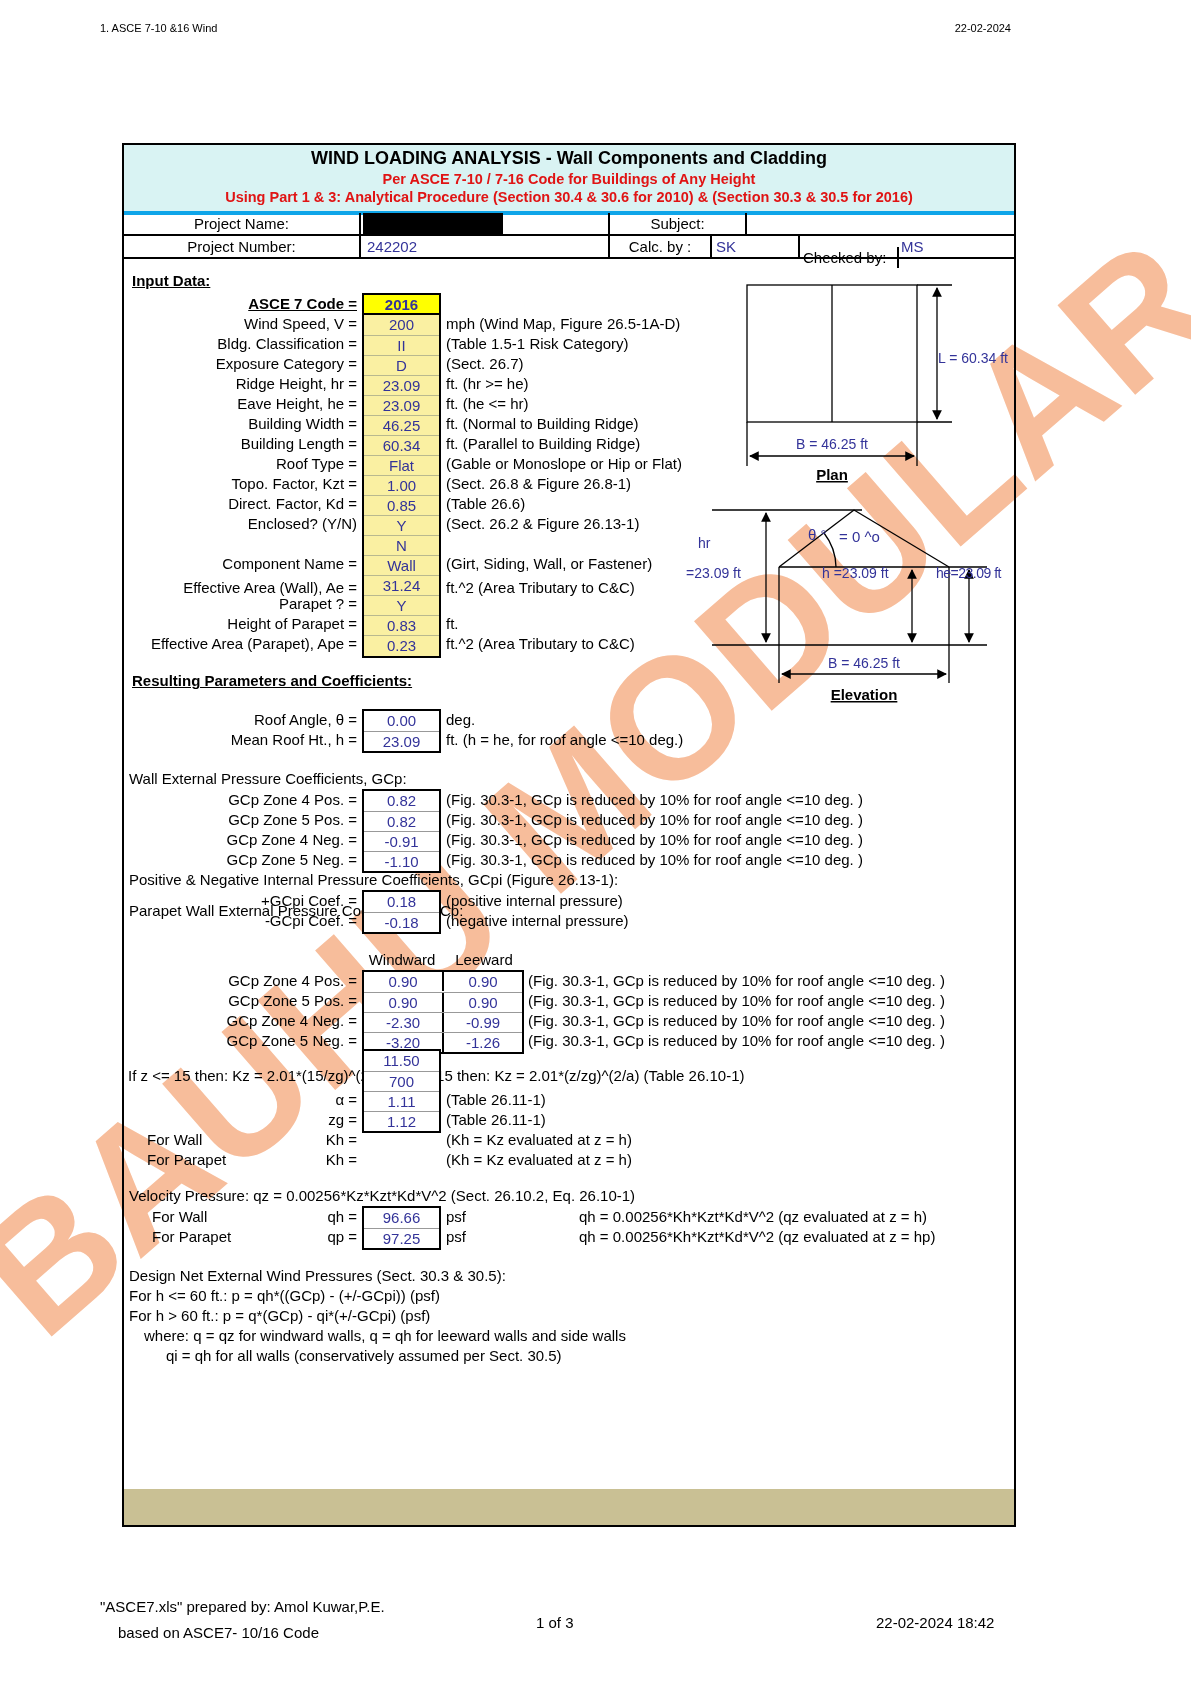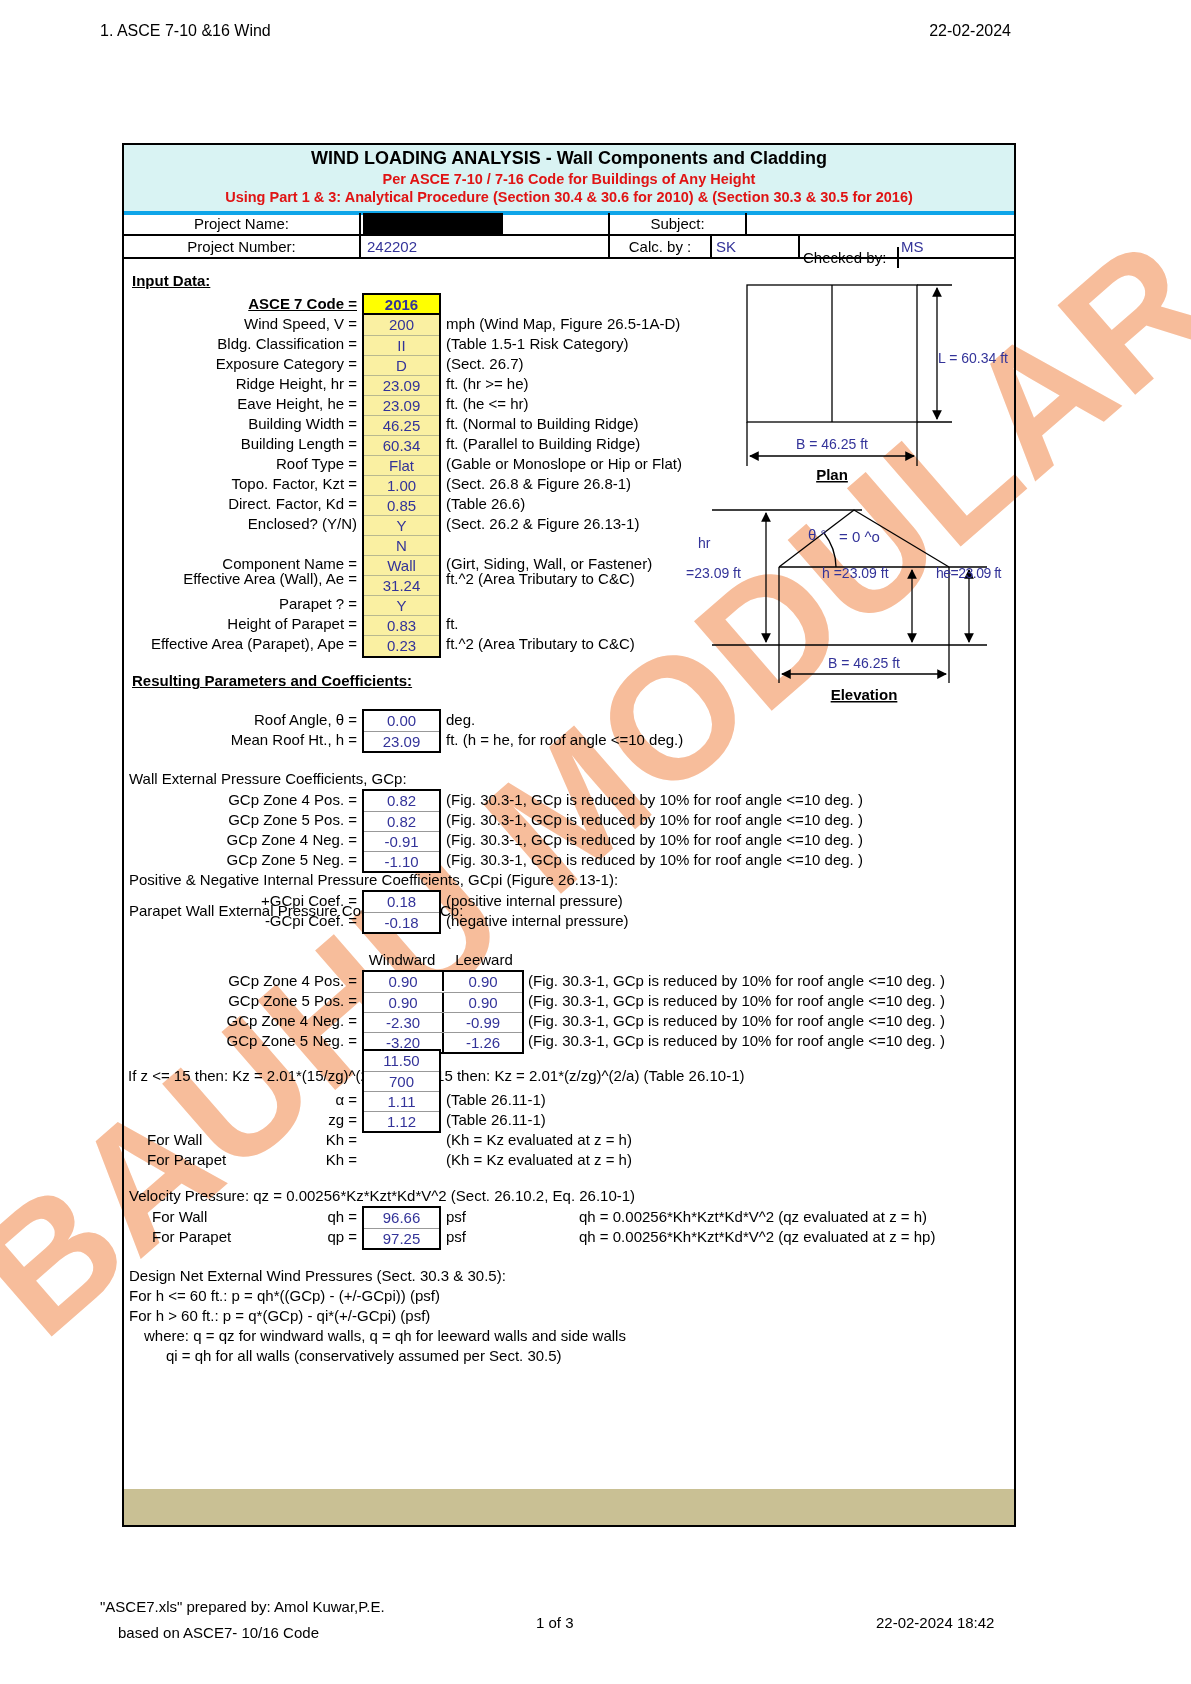--- a/index.html
+++ b/index.html
@@ -5,21 +5,21 @@
   html,body{margin:0;padding:0;}
   body{
     width:1191px;height:1684px;position:relative;background:#fff;
     font-family:"Liberation Sans", sans-serif;color:#000;overflow:hidden;
   }
   .watermark{
     position:absolute;left:-160px;top:730px;width:1420px;height:230px;
     transform:rotate(-41deg);font-size:172px;font-weight:bold;
     color:#f7bd9b;white-space:nowrap;text-align:center;z-index:1;letter-spacing:1px;
   }
-  .hdr{position:absolute;top:22px;font-size:16px;z-index:2;}
+  .hdr{position:absolute;top:22px;font-size:11px;z-index:2;}
   .hdr.left{left:100px;}
   .hdr.right{right:180px;}
   .sheet{
     position:absolute;left:122px;top:143px;width:890px;height:1380px;
     border:2px solid #000;z-index:2;font-size:15px;box-sizing:content-box;
   }
   .titleblock{position:absolute;left:0;top:0;width:890px;height:66px;
     background:#d9f3f3;border-bottom:4px solid #0ea5e9;text-align:center;}
   .t1{font-size:18px;font-weight:bold;padding-top:3px;}
   .t2,.t3{font-size:14.5px;font-weight:bold;color:#e01414;padding-top:2px;}
@@ -136,21 +136,21 @@
       <span class="desc">(Table 26.6)</span>
     </div>
   <div class="irow" style="top:369px;">
       <span class="lab">Enclosed? (Y/N)</span>
       <span class="desc">(Sect. 26.2 &amp; Figure 26.13-1)</span>
     </div>
   <div class="irow" style="top:409px;">
       <span class="lab">Component Name =</span>
       <span class="desc">(Girt, Siding, Wall, or Fastener)</span>
     </div>
-  <div class="irow" style="top:424px;padding-left:16px;">
+  <div class="irow" style="top:433px;padding-left:16px;">
       <span class="lab">Effective Area (Wall), Ae =</span>
       <span class="desc">ft.^2  (Area Tributary to C&amp;C)</span>
     </div>
   <div class="irow" style="top:449px;">
       <span class="lab">Parapet ? =</span>
       <span class="desc"></span>
     </div>
   <div class="irow" style="top:469px;">
       <span class="lab">Height of Parapet =</span>
       <span class="desc">ft.</span>

